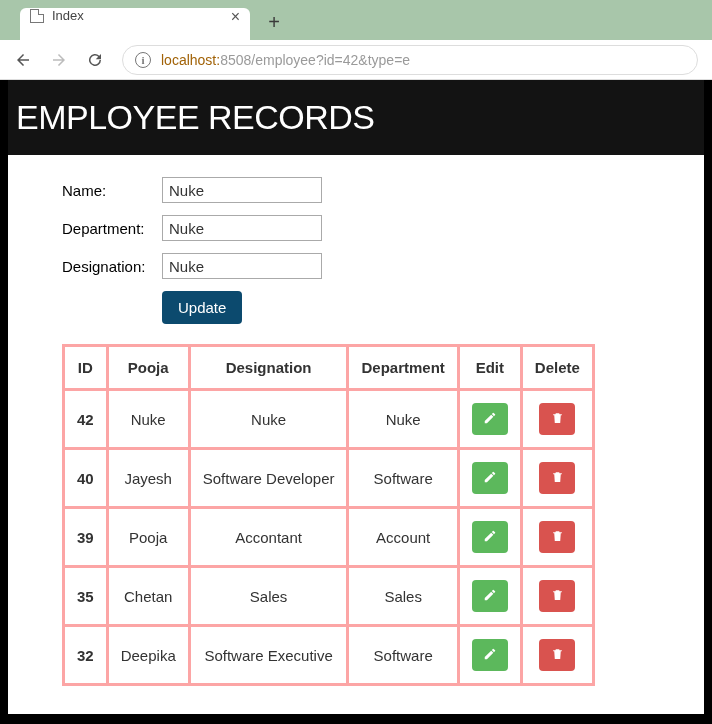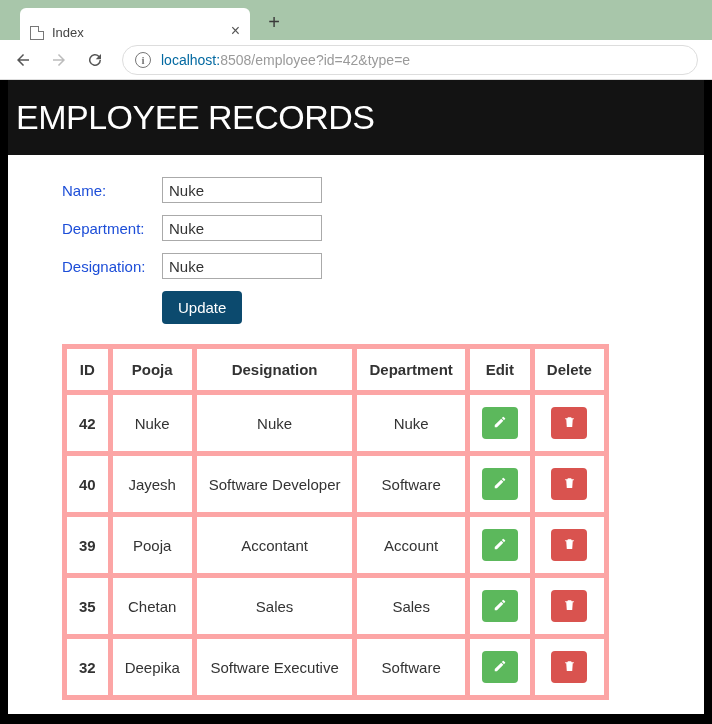--- a/index.html
+++ b/index.html
@@ -18,21 +18,21 @@
       align-items: flex-end;
       padding-left: 20px;
     }
     .tab {
       background: #fff;
       height: 32px;
       width: 230px;
       border-top-left-radius: 6px;
       border-top-right-radius: 6px;
       display: flex;
-      align-items: flex-end;
+      align-items: flex-start;
       padding: 0 10px;
       font-size: 13px;
       color: #444;
       gap: 8px;
       justify-content: space-between;
     }
     .tab-left { display: flex; align-items: center; gap: 8px; }
     .doc-icon {
       width: 14px; height: 14px;
       border: 1px solid #777;
@@ -64,21 +64,21 @@
       flex:1; display:flex; align-items:center;
       border:1px solid #ddd; border-radius:18px;
       height:30px; padding:0 12px; gap:10px;
       color:#666; font-size:14px;
     }
     .info-icon {
       width:16px; height:16px; border:1.5px solid #777; border-radius:50%;
       display:flex; align-items:center; justify-content:center;
       font-size:11px; color:#777; font-weight:bold; font-family: Georgia, serif;
     }
-    .url-host { color:#0369a1; }
+    .url-host { color:#a16207; }
     .url-port, .url-path { color:#9a9a9a; }
     
     .page {
       background:#fff;
       height: calc(724px - 80px - 10px);
       overflow:hidden;
     }
     .page-header {
       background:#131313;
       color:#fff;
@@ -90,40 +90,40 @@
       letter-spacing:-0.5px;
     }
     .content {
       padding: 22px 54px;
     }
     .form-row {
       display:flex; align-items:center;
       margin-bottom:12px;
     }
     .form-label {
-      width:100px; color:#1d4ed8; font-size:15px;
+      width:100px; color:#000000; font-size:15px;
     }
     .form-input {
       width:160px; height:26px;
       border:1px solid #aaa;
       padding:2px 6px; font-size:15px;
       color:#333;
     }
     .btn-row { margin-left:100px; margin-top:10px; margin-bottom:20px;}
     .btn-update {
       background:#0c4a6e; color:#fff;
       border:none; border-radius:4px;
       padding:8px 16px; font-size:15px; cursor:pointer;
     }
     table {
       border-collapse:collapse;
       font-size:15px;
     }
     th, td {
-      border:5px solid #fca5a5;
+      border:3px solid #fca5a5;
       padding:12px 12px;
       text-align:center;
       color:#333;
     }
     th { font-weight:700; }
     td.id-cell { font-weight:700;margin-left:34px; }
     .btn-icon {
       width:36px; height:32px; border:none; border-radius:4px;
       display:inline-flex; align-items:center; justify-content:center;
       cursor:pointer;

